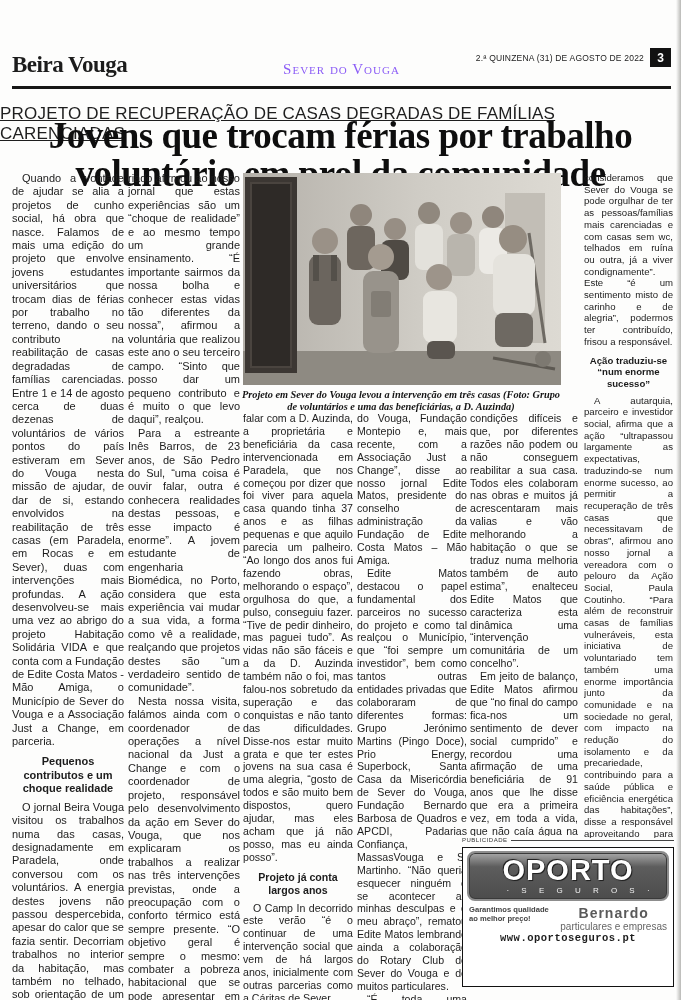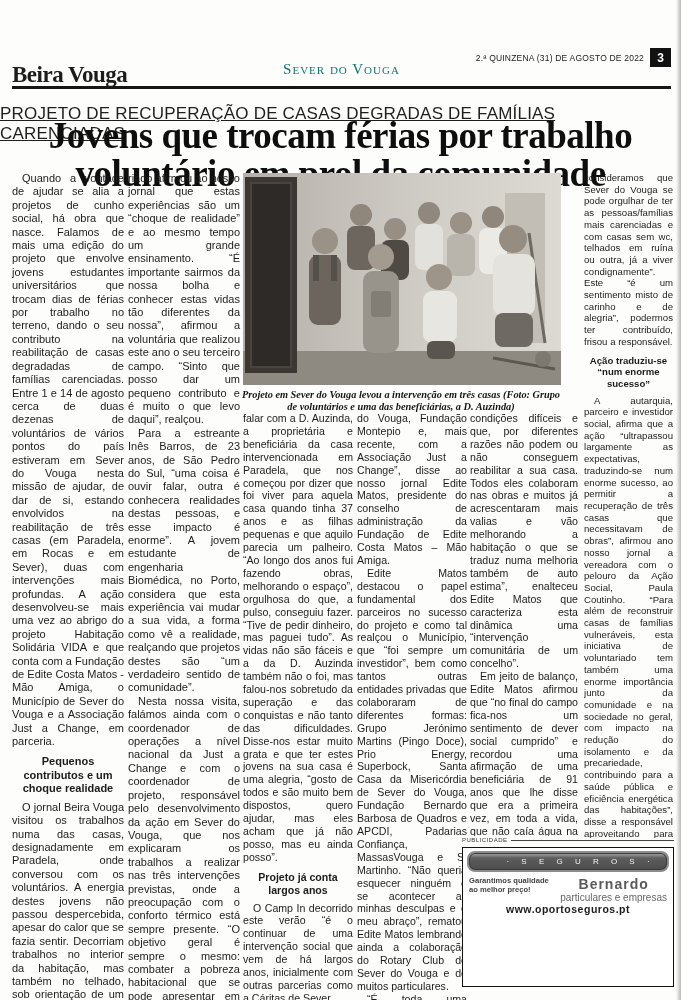--- a/index.html
+++ b/index.html
@@ -5,24 +5,24 @@
   html,body{margin:0;padding:0;background:#e8e8e6;}
   #page{position:relative;width:681px;height:1000px;background:#fdfdfc;overflow:hidden;
         font-family:"Liberation Sans",sans-serif;color:#1c1c1c;}
   #page::after{content:"";position:absolute;right:0;top:0;width:5px;height:100%;
         background:linear-gradient(to left,#b9b9b6,rgba(255,255,255,0));}
 
   
   .header{position:absolute;left:12px;right:10px;top:46px;height:40px;
           border-bottom:3px solid #161616;display:flex;align-items:flex-end;}
   .masthead{font-family:"Liberation Serif",serif;font-weight:bold;font-size:23px;
-            letter-spacing:-0.5px;line-height:1;padding-bottom:0;}
+            letter-spacing:-0.5px;line-height:1;padding-bottom:10px;}
   .section-title{position:absolute;left:0;right:0;text-align:center;bottom:8px;
             font-family:"Liberation Serif",serif;font-variant:small-caps;
-            font-size:15px;letter-spacing:1px;color:#0f766e;}
+            font-size:15px;letter-spacing:1px;color:#8b5cf6;}
   .edition-wrap{margin-left:auto;display:flex;align-items:center;gap:6px;padding-bottom:19px;}
   .edition{font-size:8.5px;letter-spacing:.2px;color:#222;}
   .page-box{width:21px;height:19px;background:#121212;color:#fff;font-weight:bold;
             font-size:12px;display:flex;align-items:center;justify-content:center;}
 
   
   .kicker{position:absolute;left:0;right:0;top:104px;text-align:left;
           font-size:17px;letter-spacing:.2px;color:#1e1e1e;text-decoration:underline;}
   .headline{position:absolute;left:0;right:0;top:117px;text-align:center;
           font-family:"Liberation Serif",serif;font-weight:bold;font-size:37px;
@@ -65,21 +65,21 @@
       text-shadow:0 0 2px #222,1px 1px 0 #222,-1px -1px 0 #222;}
   .ad-brand-sub{font-size:8px;color:#f2f2f2;letter-spacing:5px;margin-top:1px;padding-left:25px;}
   .ad-tagline{text-align:center;font-size:8.6px;font-weight:bold;color:#555;margin:2px 2px 0 2px;}
   .ad-mid{display:flex;justify-content:space-between;padding:2px 6px 0 6px;}
   .ad-left{font-size:7.6px;font-weight:bold;color:#444;line-height:1.25;}
   .ad-right{text-align:center;}
   .ad-right-title{font-size:14px;font-weight:bold;color:#5a5a5a;letter-spacing:1px;}
   .ad-right-sub{font-size:10px;color:#666;}
   .ad-contact{text-align:center;font-size:9px;font-weight:bold;margin-top:3px;}
   .ad-phone{font-size:15px;font-weight:bold;letter-spacing:.5px;}
-  .ad-site{text-align:center;font-size:10.5px;font-weight:bold;letter-spacing:.5px;}
+  .ad-site{text-align:center;font-size:10.5px;font-weight:bold;letter-spacing:.5px;font-family:Liberation Mono, monospace;}
 </style>
 </head>
 <body>
 
 <div id="page">
 
   <div class="header">
     <span class="masthead">Beira Vouga</span>
     <span class="section-title">Sever do Vouga</span>
     <span class="edition-wrap">
@@ -165,20 +165,21 @@
       <p class="noindent">consideramos que Sever do Vouga se pode orgulhar de ter as pessoas/famílias mais carenciadas e com casas sem wc, telhados em ruína ou outra, já a viver condignamente”. Este “é um sentimento misto de carinho e de alegria”, podermos ter contribuído, frisou a responsável.</p>
       <h3>Ação traduziu-se “num enorme sucesso”</h3>
       <p>A autarquia, parceiro e investidor social, afirma que a ação “ultrapassou largamente as expectativas, traduzindo-se num enorme sucesso, ao permitir a recuperação de três casas que necessitavam de obras”, afirmou ano nosso jornal a vereadora com o pelouro da Ação Social, Paula Coutinho. “Para além de reconstruir casas de famílias vulneráveis, esta iniciativa de voluntariado tem também uma enorme importância junto da comunidade e na sociedade no geral, com impacto na redução do isolamento e da precariedade, contribuindo para a saúde pública e eficiência energética das habitações”, disse a responsável aproveitando para agradecer a todas as entidades envolvidas, bem como ao Agrupamento de Escolas pela cedência do pavilhão para alojamento dos voluntários.</p>
     </div>
 
   <div class="pub-label">
     <span>PUBLICIDADE</span>
   </div>
   <div class="ad">
     <div class="ad-logo">
+      <div class="ad-brand">OPORTO</div>
       <div class="ad-brand-sub">· S E G U R O S ·</div>
     </div>
     <div class="ad-mid">
       <div class="ad-left">
         <div>Garantimos qualidade</div>
         <div>ao melhor preço!</div>
       </div>
       <div class="ad-right">
         <div class="ad-right-title">Bernardo</div>
         <div class="ad-right-sub">particulares e empresas</div>

